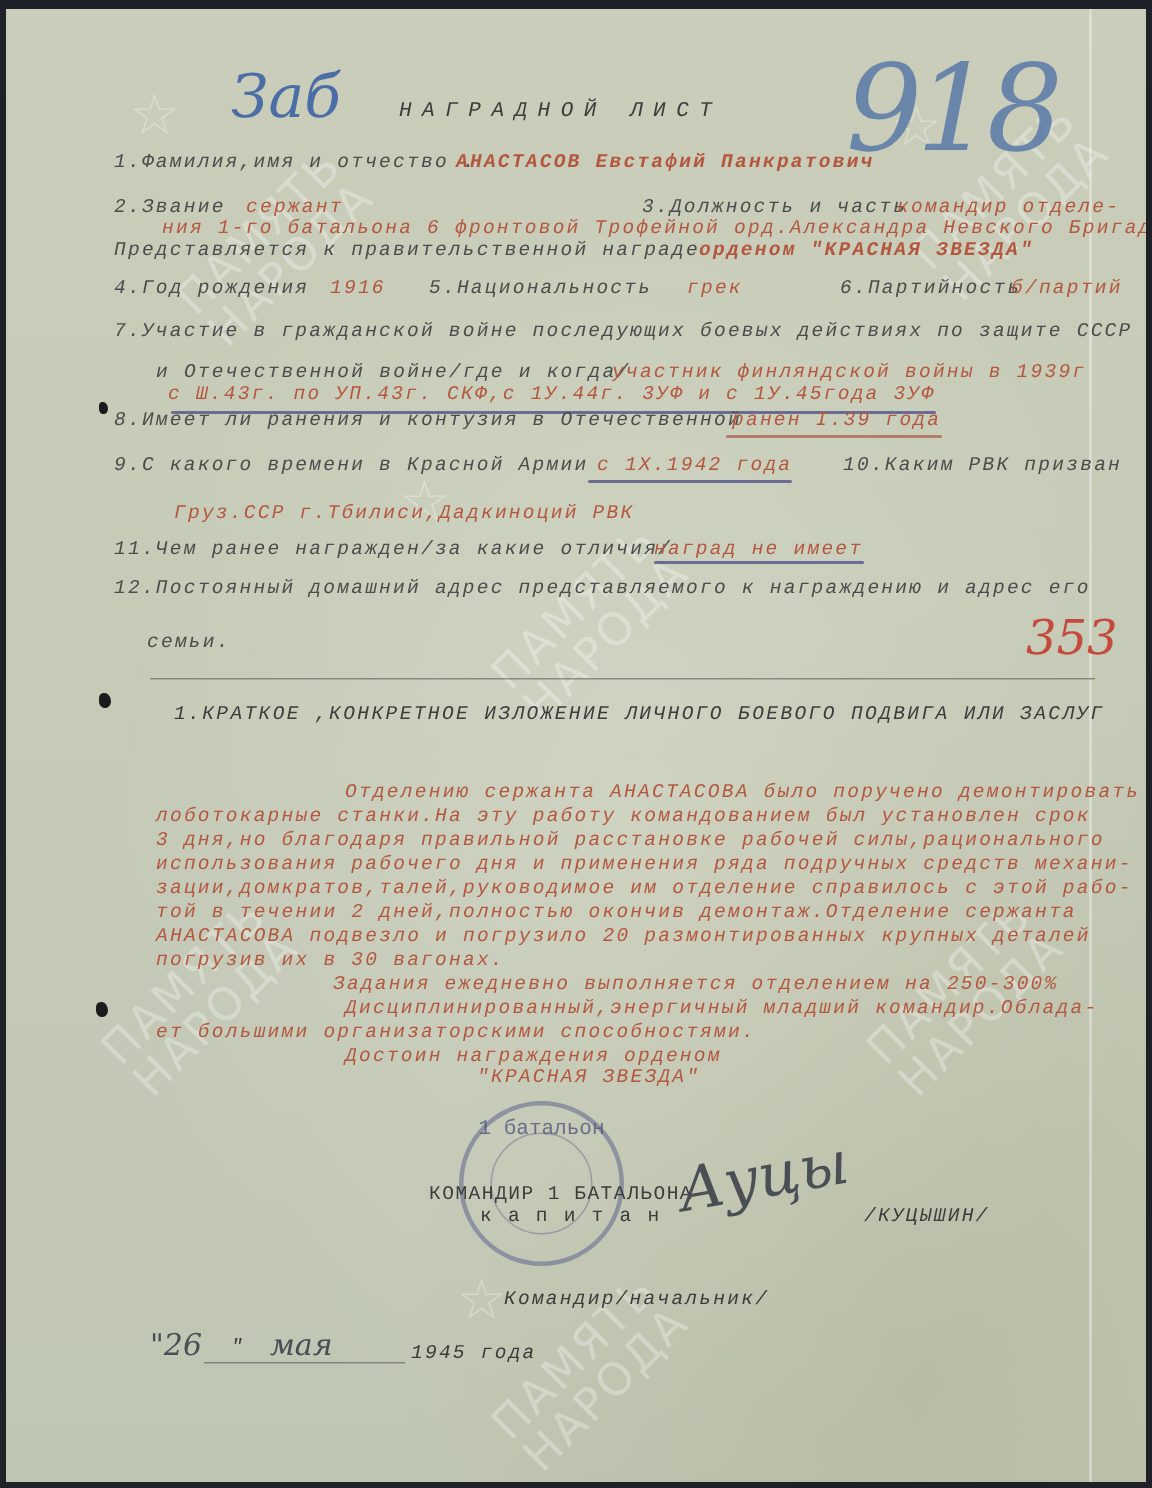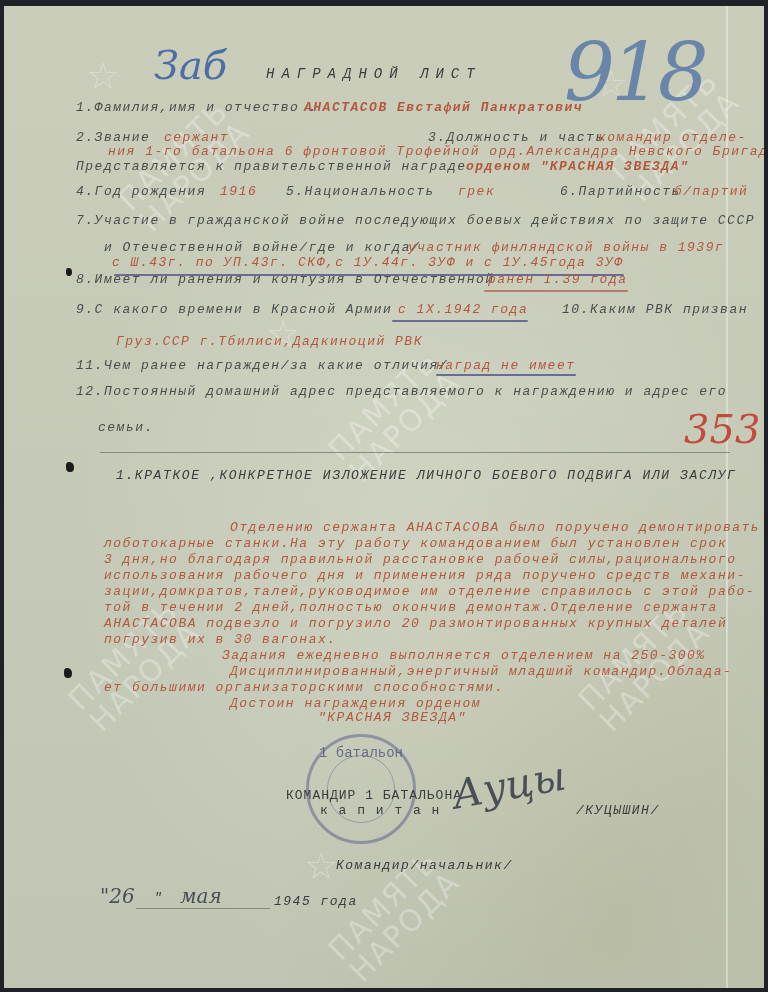--- a/index.html
+++ b/index.html
@@ -112,30 +112,30 @@
   <div class="uline" style="left:388px; top:314px; width:136px;"></div>
   <div class="t" style="left:558px; top:296px;">10.Каким РВК призван</div>
   <div class="t red" style="left:112px; top:328px; font-weight:normal;">Груз.ССР г.Тбилиси,Дадкиноций РВК</div>
 
   <div class="t" style="left:72px; top:352px;">11.Чем ранее награжден/за какие отличия/</div>
   <div class="t red" style="left:432px; top:352px; font-weight:normal;">наград не имеет</div>
   <div class="uline" style="left:432px; top:368px; width:140px;"></div>
 
   <div class="t" style="left:72px; top:378px;">12.Постоянный домашний адрес представляемого к награждению и адрес его</div>
   <div class="t" style="left:94px; top:414px;">семьи.</div>
-  <div class="hand-red" style="left:680px; top:400px; font-size:40px;">353</div>
+  <div class="hand-red" style="left:680px; top:400px; font-size:32px;">353</div>
 
   <div class="divider" style="left:96px; top:446px; width:630px;"></div>
 
   <div class="t dark" style="left:112px; top:462px; letter-spacing:1.6px;">1.КРАТКОЕ ,КОНКРЕТНОЕ ИЗЛОЖЕНИЕ ЛИЧНОГО БОЕВОГО ПОДВИГА ИЛИ ЗАСЛУГ</div>
 
   <div class="t red" style="left:226px; top:514px; font-weight:normal;">Отделению сержанта АНАСТАСОВА было поручено демонтировать</div>
   <div class="t red" style="left:100px; top:530px; font-weight:normal;">лоботокарные станки.На эту работу командованием был установлен срок</div>
   <div class="t red" style="left:100px; top:546px; font-weight:normal;">3 дня,но благодаря правильной расстановке рабочей силы,рационального</div>
-  <div class="t red" style="left:100px; top:562px; font-weight:normal;">использования рабочего дня и применения ряда поручено средств механи-</div>
+  <div class="t red" style="left:100px; top:562px; font-weight:normal;">использования рабочего дня и применения ряда подручных средств механи-</div>
   <div class="t red" style="left:100px; top:578px; font-weight:normal;">зации,домкратов,талей,руководимое им отделение справилось  с этой рабо-</div>
   <div class="t red" style="left:100px; top:594px; font-weight:normal;font-family:Liberation Mono, monospace;">той в течении 2 дней,полностью окончив демонтаж.Отделение сержанта</div>
   <div class="t red" style="left:100px; top:610px; font-weight:normal;">АНАСТАСОВА подвезло и погрузило 20 размонтированных крупных деталей</div>
   <div class="t red" style="left:100px; top:626px; font-weight:normal;">погрузив их в 30 вагонах.</div>
   <div class="t red" style="left:218px; top:642px; font-weight:normal;text-align:center;">Задания  ежедневно выполняется отделением на 250-300%</div>
   <div class="t red" style="left:100px; top:674px; font-weight:normal;">ет большими организаторскими способностями.</div>
   <div class="t red" style="left:226px; top:658px; font-weight:normal;">Дисциплинированный,энергичный младший командир.Облада-</div>
   <div class="t red" style="left:226px; top:690px; font-weight:normal;">Достоин награждения орденом</div>
   <div class="t red" style="left:314px; top:704px; font-weight:normal;">"КРАСНАЯ ЗВЕЗДА"</div>
 

